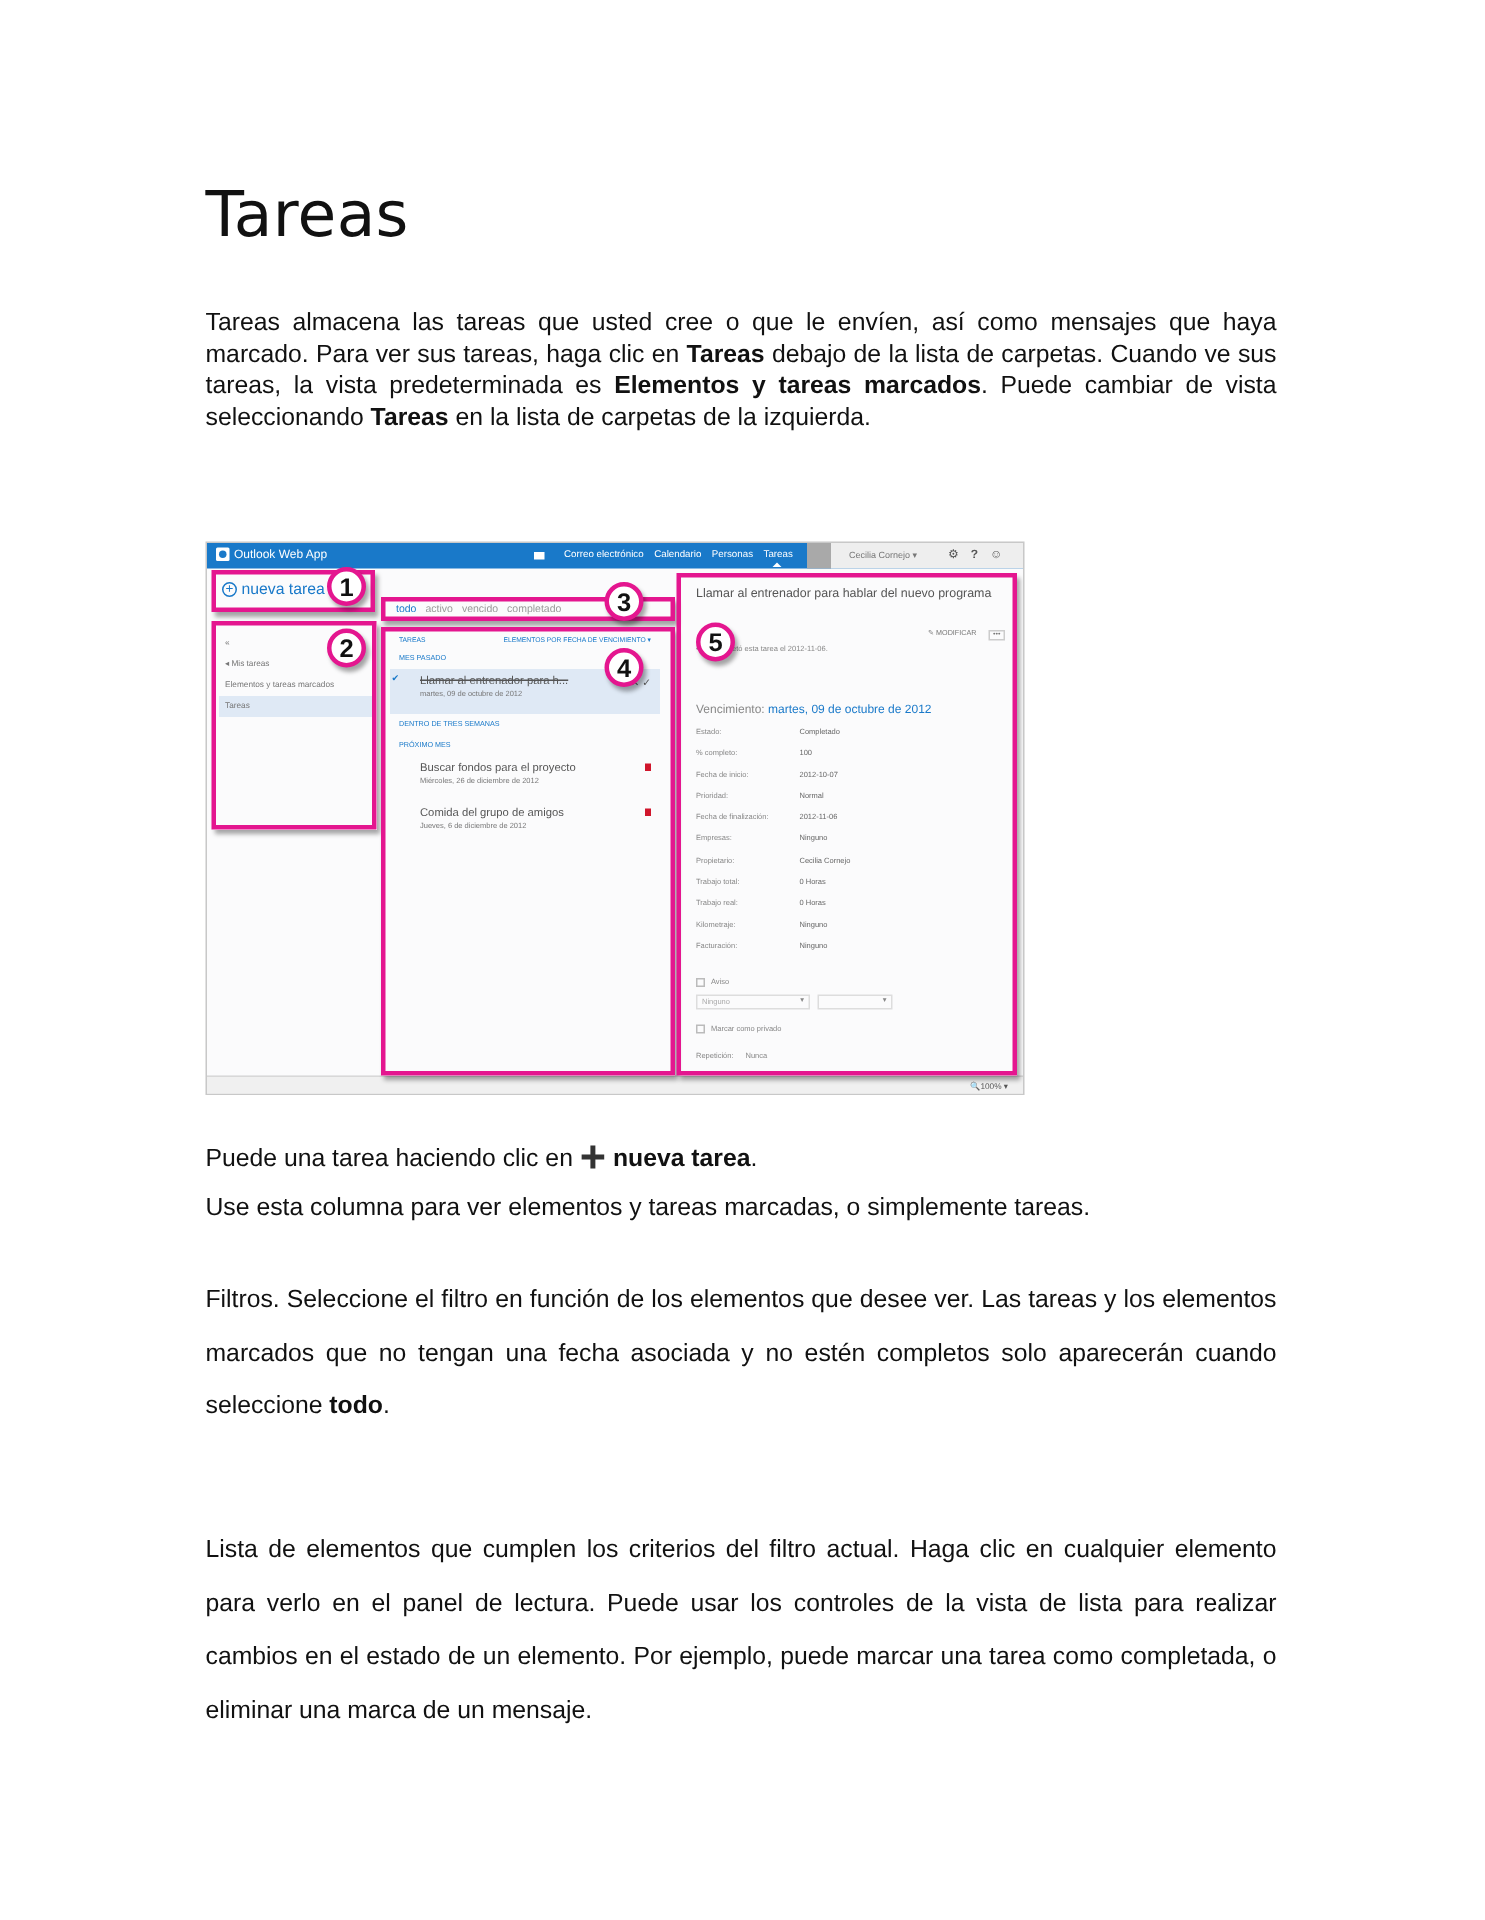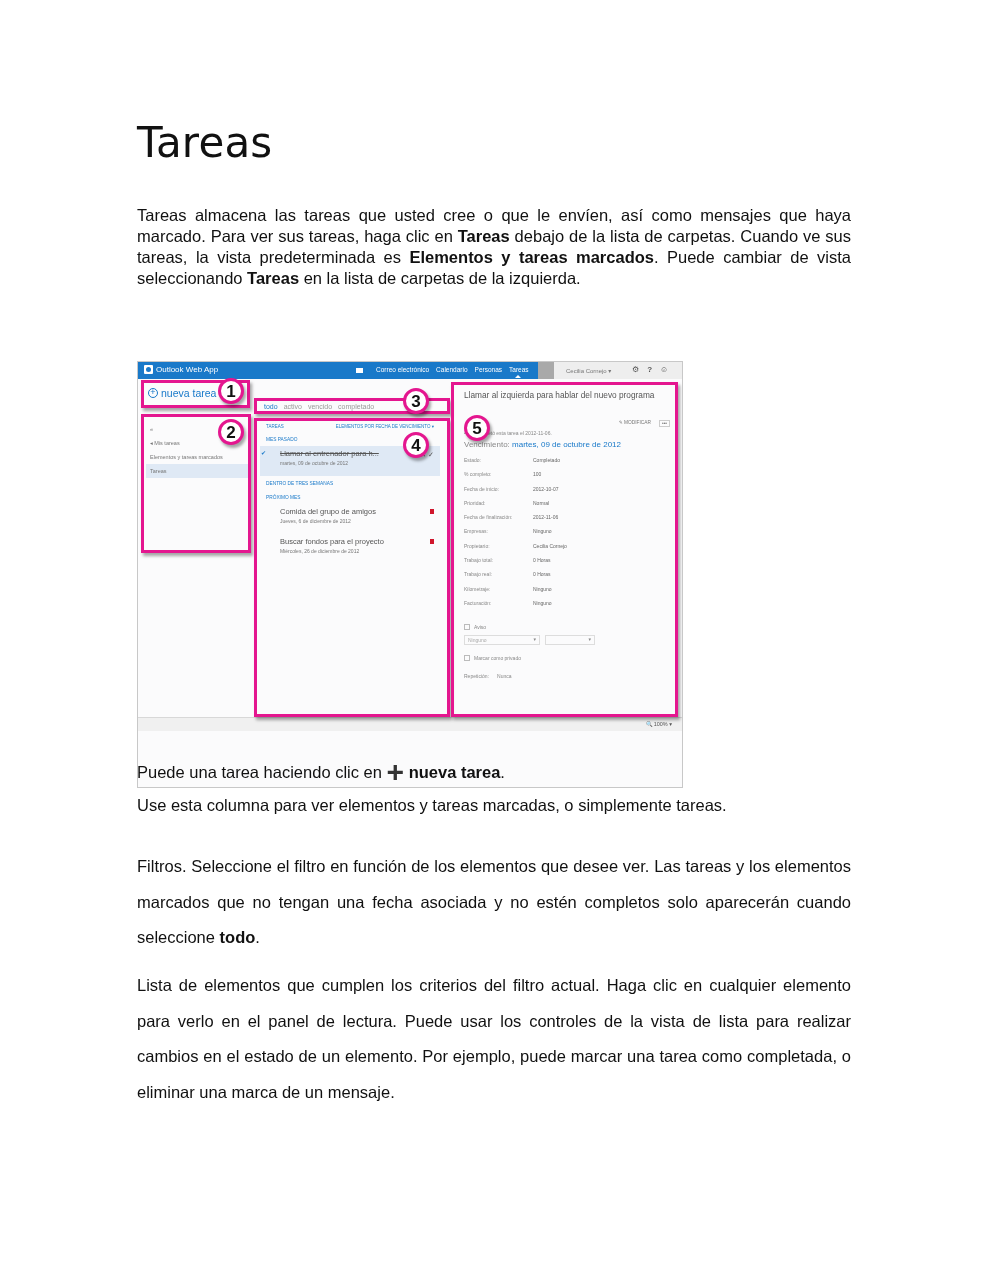--- a/index.html
+++ b/index.html
@@ -5,25 +5,25 @@
   * { box-sizing: border-box; margin: 0; padding: 0; }
   html, body { width: 990px; height: 1280px; background: #ffffff; overflow: hidden; }
   body { font-family: "Liberation Sans", "DejaVu Sans", sans-serif; color: #111; position: relative; }
 
   .page-title { position: absolute; left: 137px; top: 118px; font-size: 42px; font-weight: 300; color: #111; letter-spacing: 0.2px; font-family: "DejaVu Sans", sans-serif; font-weight: normal; }
   .para { position: absolute; left: 137px; width: 714px; font-size: 16.5px; color: #111; text-align: justify; }
   .p1 { top: 205px; line-height: 21px; }
   .p2 { top: 757px; line-height: 26px; }
   .p3 { top: 792px; line-height: 26px; }
   .p4 { top: 849px; line-height: 35.5px; }
-  .p5 { top: 968px; line-height: 35.5px; }
+  .p5 { top: 1016px; line-height: 35.5px; }
   .plus-glyph { font-size: 30px; font-weight: bold; color: #333; vertical-align: -4px; line-height: 1; }
 
   
-  .shot { position: absolute; left: 137px; top: 361px; width: 546px; height: 427px; border: 1px solid #c8c8c8; background: #fbfbfc; overflow: hidden; font-size: 6px; color: #666; }
+  .shot { position: absolute; left: 137px; top: 361px; width: 546px; height: 369px; border: 1px solid #c8c8c8; background: #fbfbfc; overflow: hidden; font-size: 6px; color: #666; }
   .owa-bar { position: absolute; left: 0; top: 0; width: 546px; height: 17px; background: #1979c9; }
   .owa-brand { position: absolute; left: 6px; top: 3px; color: #fff; font-size: 8px; display: flex; align-items: center; gap: 3px; }
   .owa-logo { width: 9px; height: 9px; background: #fff; border-radius: 1px; display: inline-block; position: relative; }
   .owa-logo::after { content: ""; position: absolute; left: 2px; top: 2px; width: 5px; height: 5px; background: #1979c9; border-radius: 50%; }
   .owa-mail-icon { position: absolute; left: 218px; top: 6px; width: 7px; height: 5px; background: #fff; }
   .owa-nav { position: absolute; left: 238px; top: 4px; display: flex; gap: 7px; color: #fff; font-size: 6.5px; }
   .owa-nav span.active { position: relative; }
   .owa-nav span.active::after { content: ""; position: absolute; left: 6px; bottom: -5px; border-left: 3px solid transparent; border-right: 3px solid transparent; border-bottom: 3px solid #fff; }
   .owa-gray { position: absolute; left: 400px; top: 0; width: 16px; height: 17px; background: #a9a9a9; }
   .owa-user { position: absolute; left: 416px; top: 0; width: 130px; height: 17px; background: #eeeeee; }
@@ -50,21 +50,21 @@
   .item .d { font-size: 5px; color: #777; margin-top: 2px; }
   .item .flag { position: absolute; right: 6px; top: 5px; width: 4px; height: 5px; background: #d0162c; }
   .item .actions { position: absolute; right: 6px; top: 5px; font-size: 7px; color: #555; }
   .item .check { position: absolute; left: 1px; top: 3px; font-size: 6px; color: #1979c9; }
 
   .reader { position: absolute; left: 326px; top: 28px; width: 210px; }
   .reader-title { font-size: 8.3px; color: #555; line-height: 11px; }
   .reader-tools { position: absolute; right: 4px; top: 30px; font-size: 4.8px; color: #777; display: flex; gap: 8px; }
   .reader-more { border: 1px solid #ccc; padding: 0 2px; }
   .reader-note { font-size: 5px; color: #888; margin-top: 29px; }
-  .reader-due { font-size: 8px; color: #888; margin-top: 4px; }
+  .reader-due { font-size: 8px; color: #888; margin-top: 32px; }
   .reader-due span { color: #1979c9; }
   .props { margin-top: 8px; }
   .prop { display: flex; height: 14.3px; font-size: 5px; color: #888; }
   .prop .k { width: 69px; }
   .prop .v { color: #666; }
   .reader-chk { display: flex; align-items: center; gap: 4px; font-size: 5px; color: #888; margin-top: 8px; height: 10px; }
   .reader-chk .box { width: 6px; height: 6px; border: 1px solid #bbb; }
   .reader-selects { display: flex; gap: 5px; margin-top: 3px; }
   .reader-select { height: 10px; border: 1px solid #ddd; font-size: 5px; color: #aaa; padding: 1px 3px; position: relative; }
   .reader-select::after { content: "▾"; position: absolute; right: 3px; top: 0; color: #888; font-size: 5px; }
@@ -135,33 +135,33 @@
     <div class="group">MES PASADO</div>
     <div class="item sel">
       <span class="check">✔</span>
       <div class="t done">Llamar al entrenador para h...</div>
       <div class="d">martes, 09 de octubre de 2012</div>
       <span class="actions">✕ ✓</span>
     </div>
     <div class="group">DENTRO DE TRES SEMANAS</div>
     <div class="group">PRÓXIMO MES</div>
     <div class="item">
+      <div class="t">Buscar fondos para el proyecto</div>
+      <div class="d">Miércoles, 26 de diciembre de 2012</div>
+      <span class="flag"></span>
+    </div>
+    <div class="item">
       <div class="t">Comida del grupo de amigos</div>
       <div class="d">Jueves, 6 de diciembre de 2012</div>
       <span class="flag"></span>
     </div>
-    <div class="item">
-      <div class="t">Buscar fondos para el proyecto</div>
-      <div class="d">Miércoles, 26 de diciembre de 2012</div>
-      <span class="flag"></span>
-    </div>
   </div>
 
   <div class="reader">
-    <div class="reader-title">Llamar al izquierda para hablar del nuevo programa</div>
+    <div class="reader-title">Llamar al entrenador para hablar del nuevo programa</div>
     <div class="reader-tools">
       <span><span>✎ </span><span>MODIFICAR</span></span>
       <span class="reader-more">•••</span>
     </div>
     <div class="reader-note">• <span>Se completó esta tarea el 2012-11-06.</span></div>
     <div class="reader-due"><span style="color:#888">Vencimiento: </span><span>martes, 09 de octubre de 2012</span></div>
     <div class="props">
       <div class="prop">
           <span class="k">Estado:</span>
           <span class="v">Completado</span>

